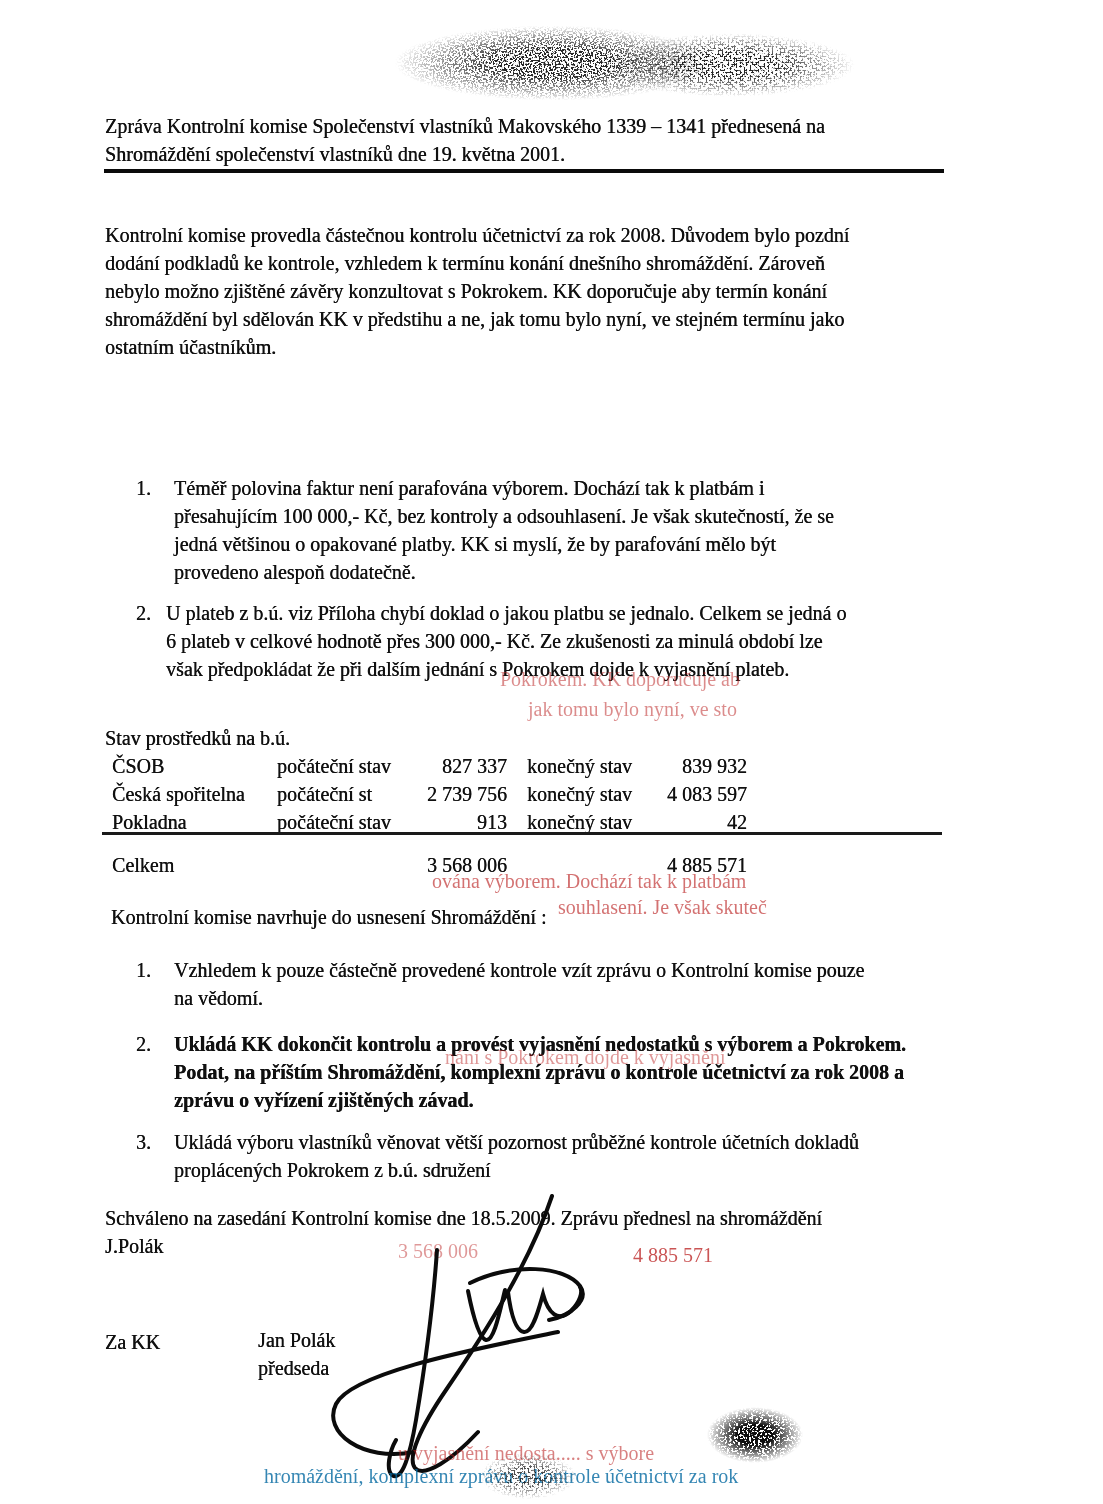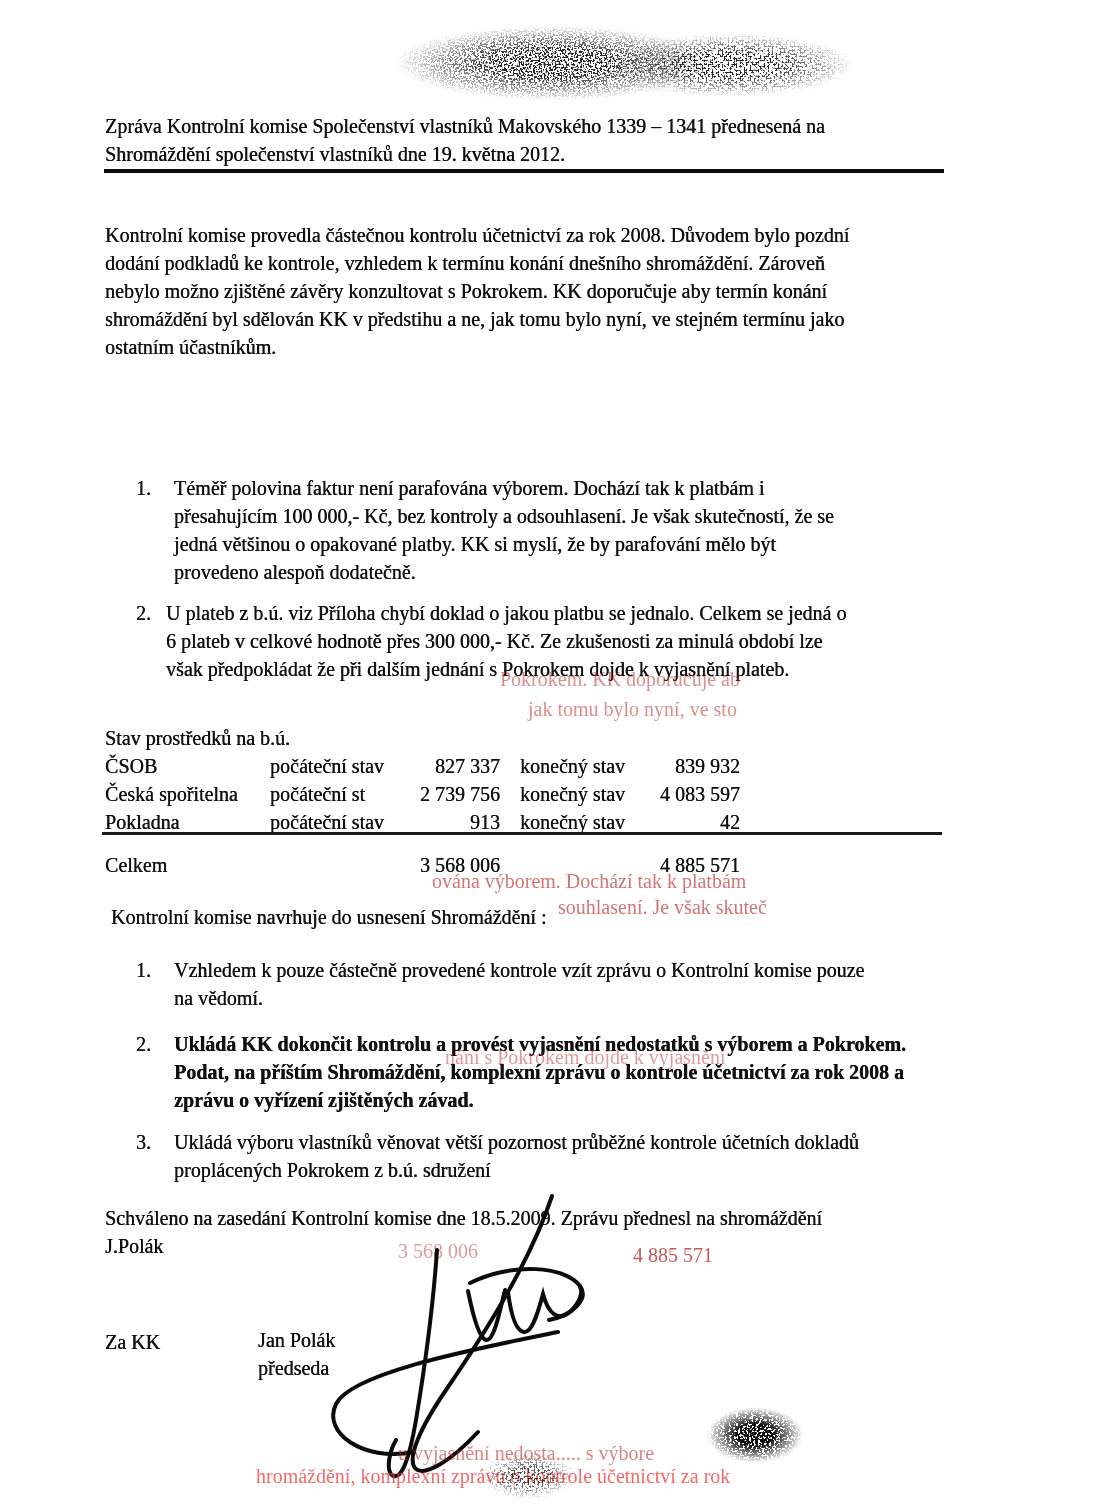--- a/index.html
+++ b/index.html
@@ -17,21 +17,21 @@
     position:absolute;font-size:20px;line-height:26px;color:#b91c1c;
     filter:blur(0.6px);opacity:0.62;white-space:nowrap;text-shadow:none;
   }
   .speckle{
     position:absolute;
     -webkit-mask-image:radial-gradient(closest-side,#000 35%,transparent 96%);
     mask-image:radial-gradient(closest-side,#000 35%,transparent 96%);
   }
   .speckle svg{display:block;width:100%;height:100%;}
   .acct-row{position:absolute;left:105px;width:700px;height:28px;}
-  .acct-row span{position:absolute;top:0;}
+  .acct-row span{position:absolute;top:0;margin-left:7px;}
   .a-name{left:0;}
   .a-l1{left:165px;}
   .a-v1{left:280px;width:115px;text-align:right;}
   .a-l2{left:415px;}
   .a-v2{left:520px;width:115px;text-align:right;}
   .sig-svg{position:absolute;left:300px;top:1180px;}
 </style>
 </head>
 <body>
 
@@ -50,21 +50,21 @@
     <svg>
         <filter id="spk2" x="0" y="0" width="100%" height="100%">
           <feTurbulence type="fractalNoise" baseFrequency="0.5" numOctaves="3" seed="21"></feTurbulence>
           <feColorMatrix type="matrix" values="0 0 0 0 0  0 0 0 0 0  0 0 0 0 0  0 0 0 16 -8"></feColorMatrix>
         </filter>
         <rect width="100%" height="100%" filter="url(#spk2)" opacity="0.85"></rect>
       </svg>
   </div>
 
   <h1 class="t lines" style="left:105px;top:112px;width:880px;font-weight:normal;">Zpráva Kontrolní komise Společenství vlastníků Makovského 1339 – 1341 přednesená na
-Shromáždění  společenství vlastníků dne 19. května 2012.</h1>
+Shromáždění  společenství vlastníků dne 19. května 2001.</h1>
   <div class="rule" style="left:104px;top:169px;width:840px;height:4px;"></div>
 
   <p class="t lines" style="left:105px;top:221px;width:890px;">Kontrolní komise provedla částečnou kontrolu účetnictví za rok 2008. Důvodem bylo pozdní
 dodání podkladů ke kontrole, vzhledem k termínu konání dnešního shromáždění. Zároveň
 nebylo možno zjištěné závěry konzultovat s Pokrokem. KK doporučuje aby termín konání
 shromáždění byl sdělován KK v předstihu a ne, jak tomu bylo nyní, ve stejném termínu jako
 ostatním účastníkům.</p>
 
 
   <div class="t" style="left:136px;top:474px;">1.</div>
@@ -148,21 +148,21 @@
       <path d="M552,1196 C530,1262 487,1330 446,1390 C420,1428 407,1458 415,1468 C424,1478 452,1460 478,1432"></path>
       <path d="M437,1250 C433,1308 424,1372 416,1420 C410,1455 402,1482 392,1475 C386,1470 389,1452 396,1440"></path>
       <path d="M558,1332 C480,1348 352,1372 336,1404 C322,1432 362,1462 414,1452"></path>
       <path d="M468,1291 C473,1316 479,1338 486,1340 C494,1342 500,1310 505,1290"></path>
       <path d="M508,1292 C511,1315 516,1331 524,1332 C533,1333 539,1308 543,1294 C548,1313 558,1323 571,1311 C580,1302 583,1292 580,1287"></path>
       <path d="M470,1283 C513,1262 565,1266 580,1286 C590,1300 570,1316 549,1320"></path>
     </g>
   </svg>
 
   <div class="ghost" style="left:398px;top:1440px;opacity:0.55;">u vyjasnění nedosta..... s výbore</div>
-  <div class="ghost" style="left:256px;top:1463px;opacity:0.8;filter:blur(0.35px);color:#ef4444;">hromáždění,  komplexní zprávu o kontrole účetnictví za rok</div>
+  <div class="ghost" style="left:264px;top:1463px;opacity:0.8;filter:blur(0.35px);color:#0369a1;">hromáždění,  komplexní zprávu o kontrole účetnictví za rok</div>
 
   <div class="speckle" style="left:705px;top:1406px;width:100px;height:58px;">
     <svg>
         <filter id="spk3" x="0" y="0" width="100%" height="100%">
           <feTurbulence type="fractalNoise" baseFrequency="0.45" numOctaves="3" seed="4"></feTurbulence>
           <feColorMatrix type="matrix" values="0 0 0 0 0  0 0 0 0 0  0 0 0 0 0  0 0 0 22 -9"></feColorMatrix>
         </filter>
         <rect width="100%" height="100%" filter="url(#spk3)" opacity="0.95"></rect>
       </svg>
   </div>

